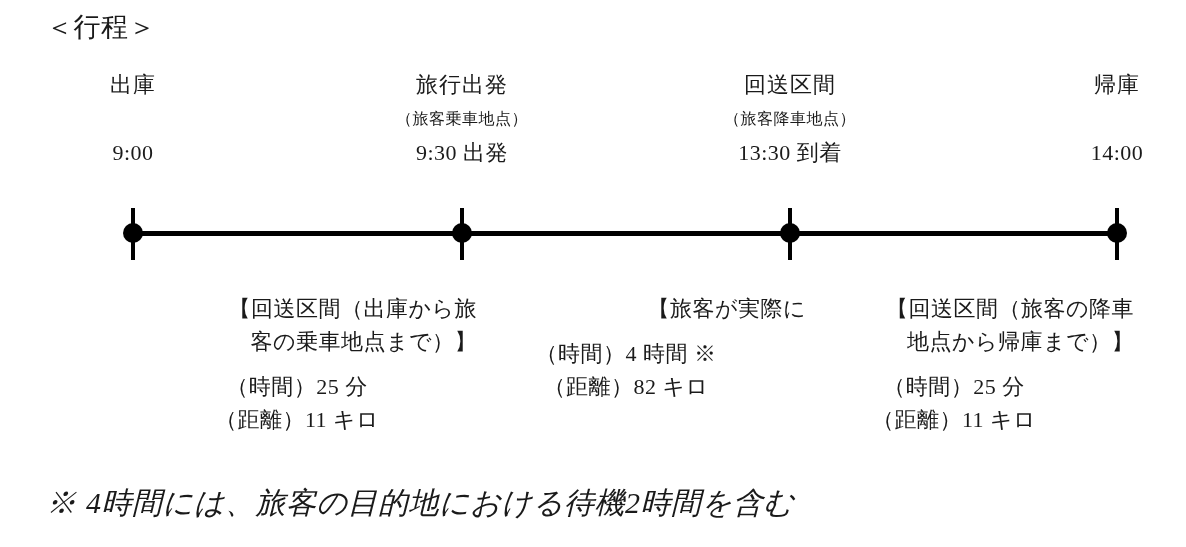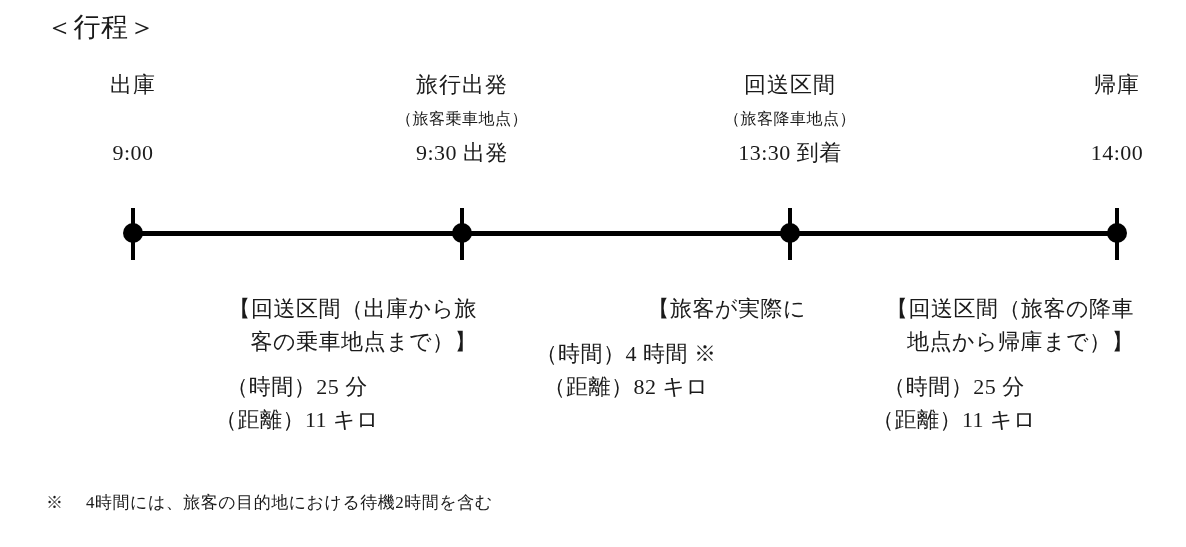--- a/index.html
+++ b/index.html
@@ -114,24 +114,25 @@
     font-size: 22px;
     line-height: 33px;
     letter-spacing: 0.5px;
   }
 
   
   .footnote {
     position: absolute;
     left: 46px;
     top: 487px;
-    font-size: 17px;
+    font-size: 30px;
     line-height: 32px;
     letter-spacing: 0.5px;
     white-space: nowrap;
+    font-style: italic;
   }
   .footnote-mark {
     display: inline-block;
     width: 40px;
   }
 </style>
 </head>
 <body>
 
 <div id="page">

